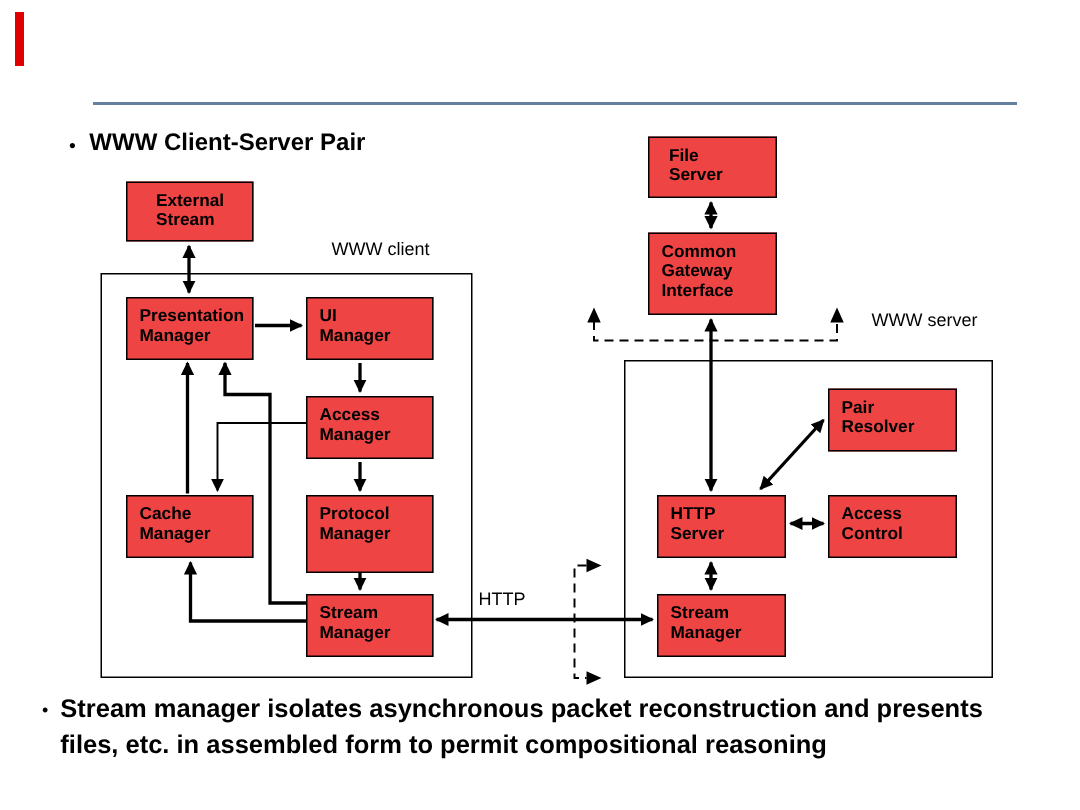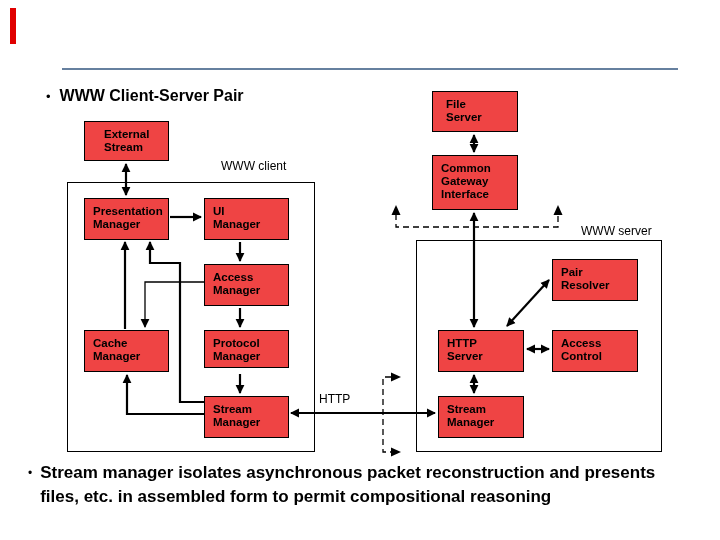--- a/index.html
+++ b/index.html
@@ -30,30 +30,30 @@
         padding:6px 4px 0 8px;font-size:11.5px;font-weight:bold;line-height:13px;}
   .node span{display:block;}
 
   .b-external-viewer{left:84px;top:121px;width:85px;height:40px;padding-left:19px;}
   .b-file-server{left:432px;top:91px;width:86px;height:41px;padding-left:13px;}
   .b-cgi{left:432px;top:155px;width:86px;height:55px;}
   .b-presentation{left:84px;top:198px;width:85px;height:42px;}
   .b-ui{left:204px;top:198px;width:85px;height:42px;}
   .b-access-manager{left:204px;top:264px;width:85px;height:42px;}
   .b-cache{left:84px;top:330px;width:85px;height:42px;}
-  .b-protocol{left:204px;top:330px;width:85px;height:38px;}
+  .b-protocol{left:204px;top:330px;width:85px;height:52px;}
   .b-http-server{left:438px;top:330px;width:86px;height:42px;}
   .b-access-control{left:552px;top:330px;width:86px;height:42px;}
   .b-path-resolver{left:552px;top:259px;width:86px;height:42px;}
   .b-stream-client{left:204px;top:396px;width:85px;height:42px;}
   .b-stream-server{left:438px;top:396px;width:86px;height:42px;}
 
   .diagram-label{position:absolute;font-size:12px;font-weight:normal;white-space:nowrap;}
   .lbl-client{left:221px;top:159px;}
-  .lbl-server{left:581px;top:224px;}
+  .lbl-server{left:581px;top:206px;}
   .lbl-http{left:319px;top:392px;}
 </style>
 </head>
 <body>
 
 <div id="slide">
 
   <div class="accent-bar" style="background: rgb(224, 0, 0);"></div>
 
   <div class="title-rule" style="background: rgb(102, 128, 159);"></div>

